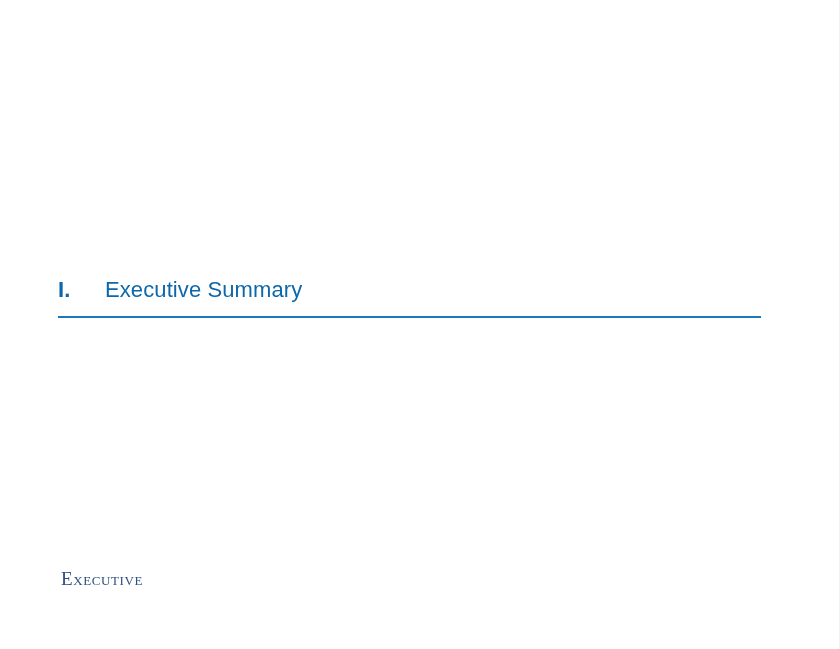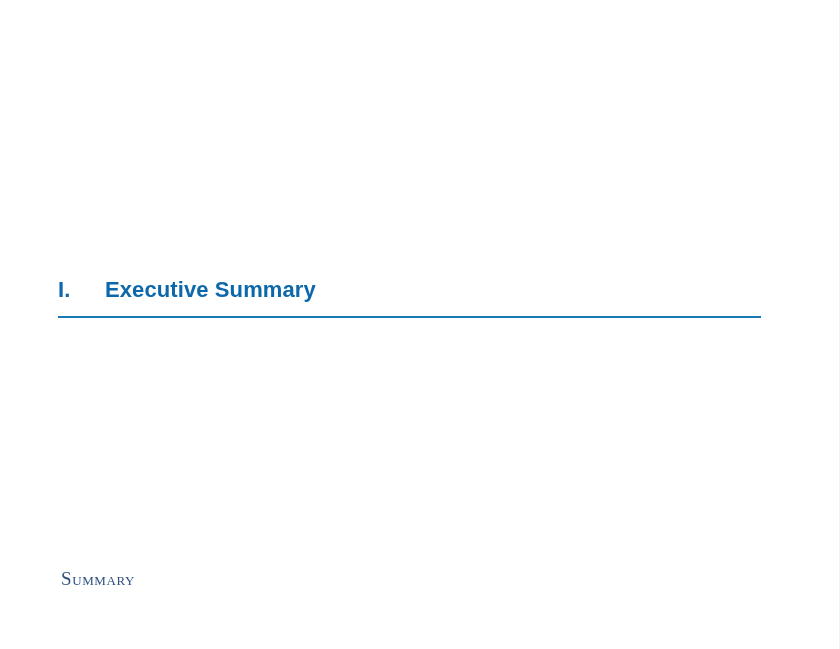--- a/index.html
+++ b/index.html
@@ -35,21 +35,21 @@
     display: inline-block;
     min-width: 47px;
     font-size: 22px;
     font-weight: bold;
     letter-spacing: 0.2px;
     color: #0d68ab;
     line-height: 28px;
   }
   .section-name {
     font-size: 22px;
-    font-weight: bold;
+    font-weight: normal;
     letter-spacing: 0.1px;
     color: #0d68ab;
     line-height: 28px;
   }
   .section-rule {
     position: absolute;
     left: 58px;
     top: 316px;
     width: 703px;
     height: 2px;
@@ -76,15 +76,15 @@
 
   <div class="section-title-block">
     <div class="section-title-row">
       <span class="section-numeral">I.</span>
       <span class="section-name">Executive Summary</span>
     </div>
   </div>
 
   <div class="section-rule"></div>
 
-  <div class="brand-logo">Summary</div>
+  <div class="brand-logo">Executive</div>
 
 </div>
 
 </body></html>

